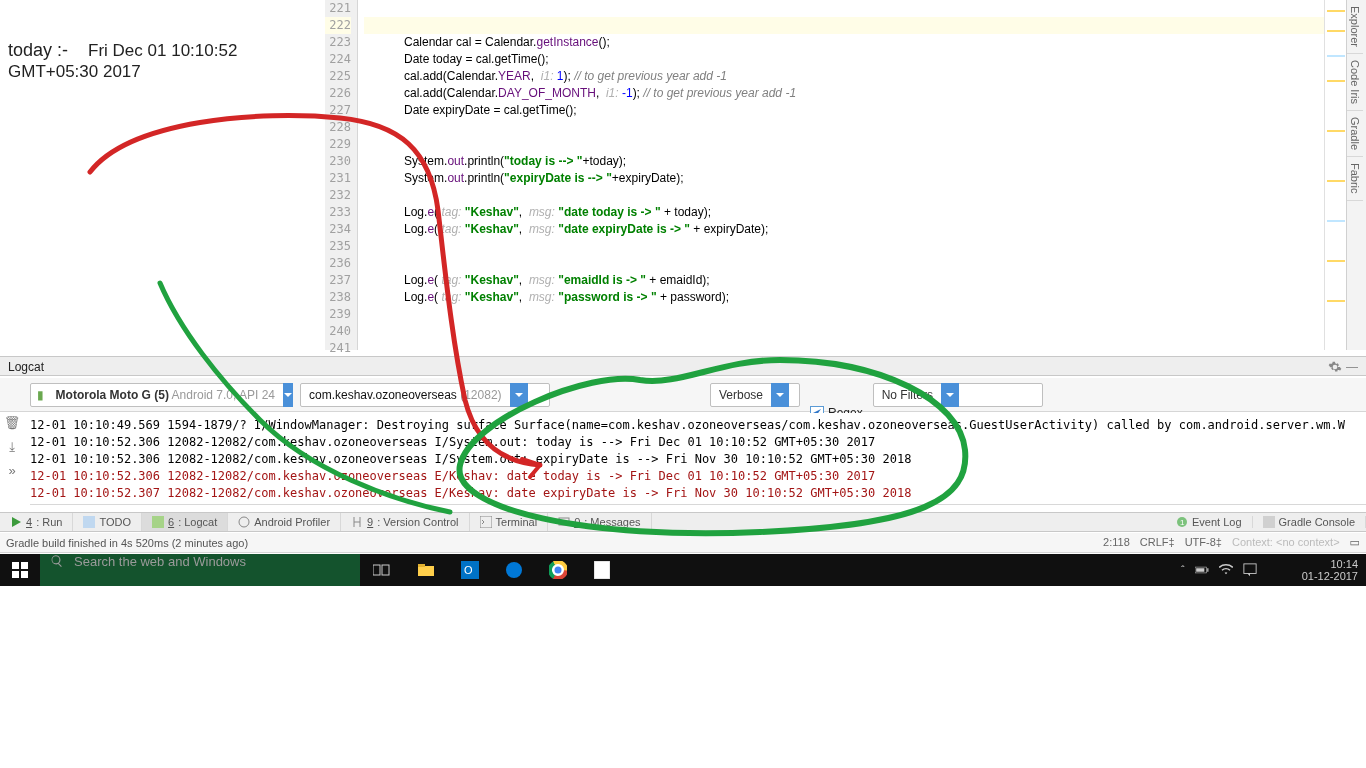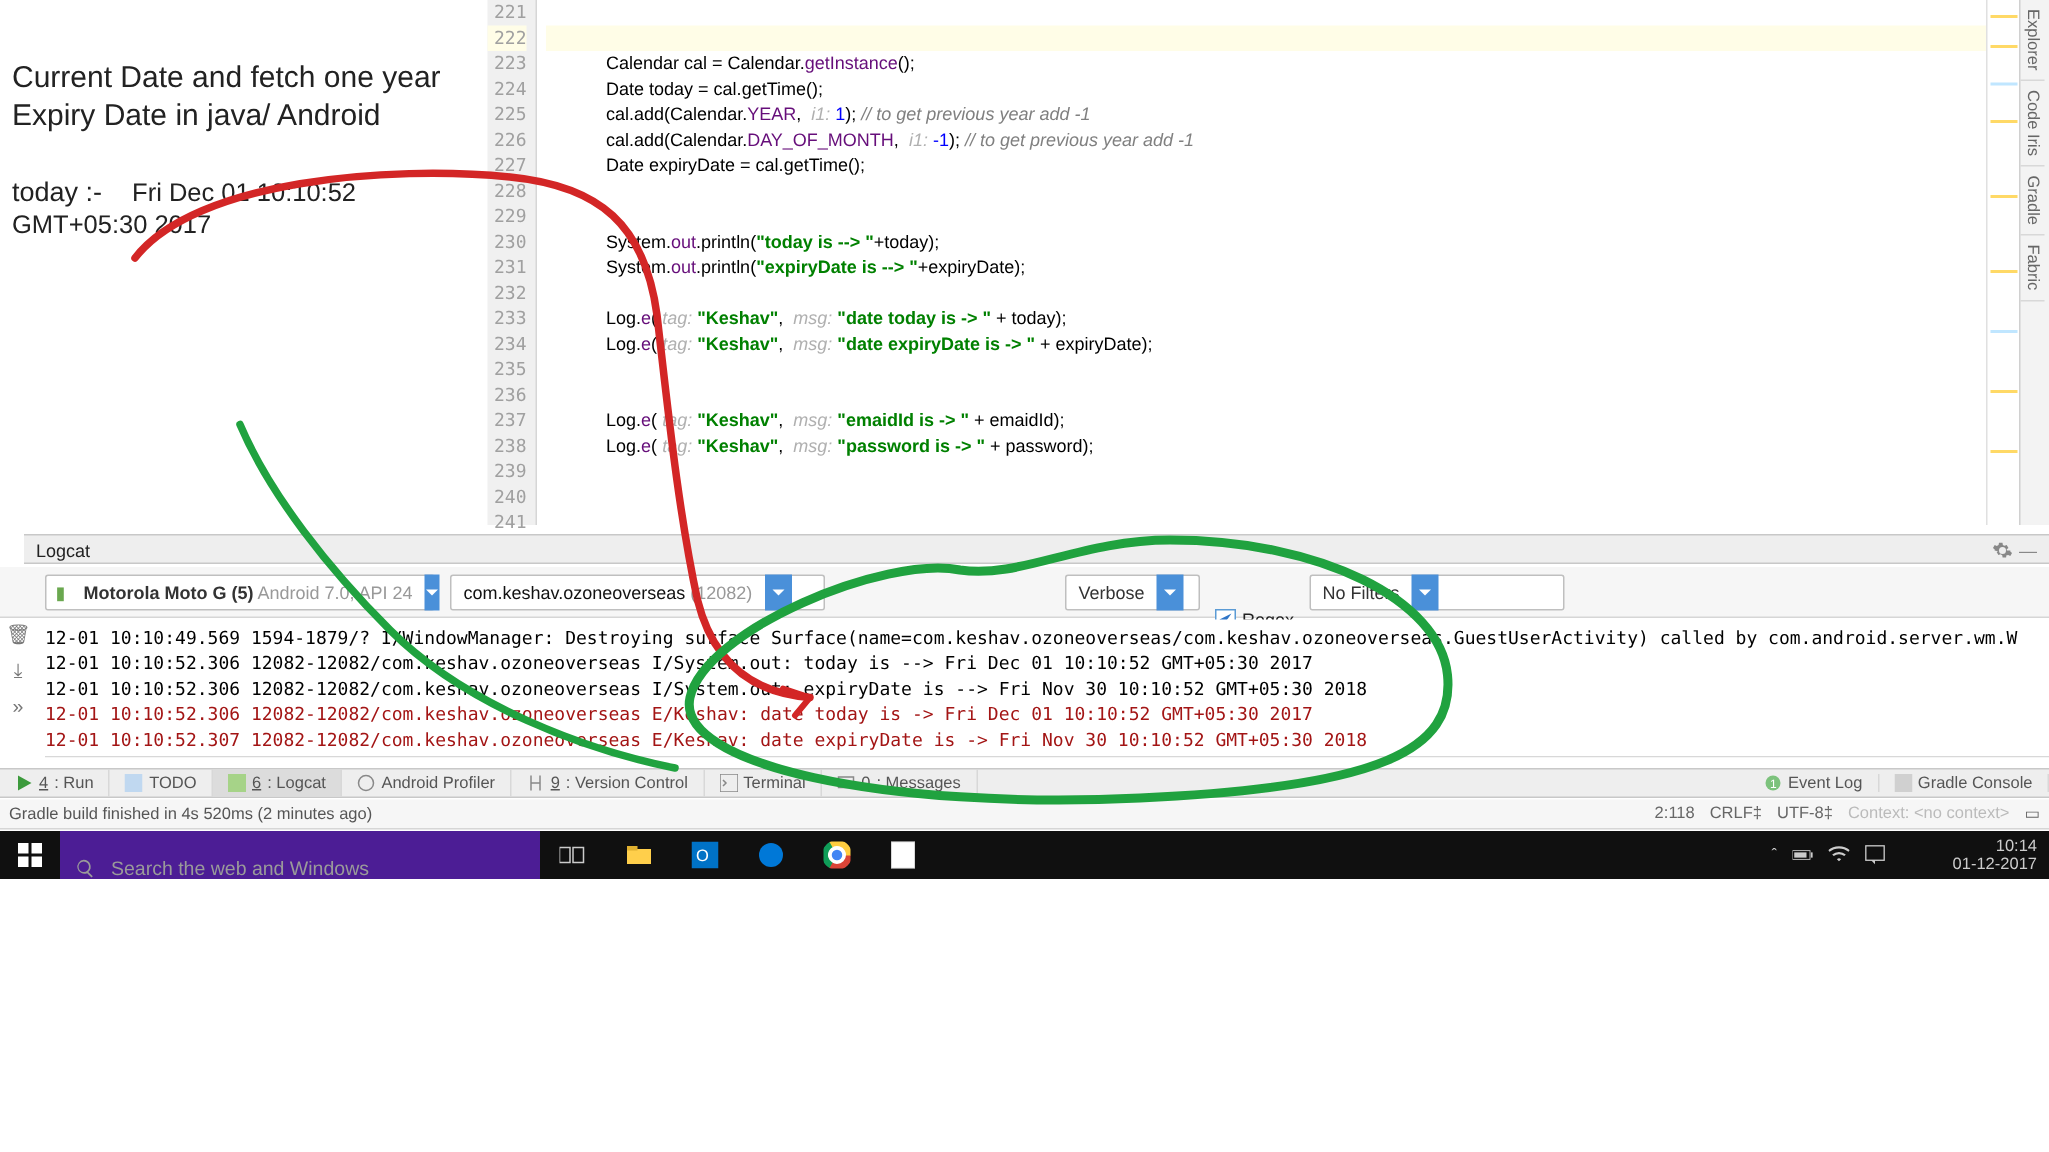--- a/index.html
+++ b/index.html
@@ -29,21 +29,21 @@
 
   
   .right-tools { position: absolute; right: 0; top: 0; width: 20px; height: 350px; border-left: 1px solid #d0d0d0; background: #f3f3f3; }
   .rt-item { writing-mode: vertical-rl; font-size: 11px; color: #666; text-align: center; padding: 6px 2px; border-bottom: 1px solid #d8d8d8; }
 
   
   .minimap { position: absolute; right: 20px; top: 0; width: 22px; height: 350px; background: #fff; border-left: 1px solid #e0e0e0; }
   .mm-mark { position: absolute; left: 2px; width: 18px; height: 2px; }
 
   
-  .logcat-tab { position: absolute; left: 16px; top: 356px; right: 0; height: 20px; background: #eeeeee; border-top: 1px solid #c8c8c8; border-bottom: 1px solid #c8c8c8; padding-left: 8px; font-size: 12px; line-height: 20px; color: #222; display: flex; justify-content: space-between; }
+  .logcat-tab { position: absolute; left: 0; top: 356px; right: 0; height: 20px; background: #eeeeee; border-top: 1px solid #c8c8c8; border-bottom: 1px solid #c8c8c8; padding-left: 8px; font-size: 12px; line-height: 20px; color: #222; display: flex; justify-content: space-between; }
   .logcat-tab-right { display:flex; gap:4px; padding-right:8px; }
   .gear { width:14px; height:14px; margin-top:3px; color:#888; }
 
   .logcat-toolbar { position: absolute; left: 0; top: 378px; right: 0; height: 34px; background: #f6f6f6; border-bottom: 1px solid #d6d6d6; display: flex; align-items: center; gap: 10px; padding: 0 30px 0 30px; }
   .combo { display:flex; align-items:center; height:24px; background:#fff; border:1px solid #bfbfbf; border-radius:2px; font-size:12px; }
   .combo .c-text { padding:0 8px; color:#333; white-space:nowrap; }
   .combo .c-text .dim { color:#999; }
   .combo .c-arrow { width:18px; height:24px; background:#4a90d9; display:flex; align-items:center; justify-content:center; }
   .combo .c-arrow svg { width:10px; height:10px; fill:#fff; }
   .device-combo { width: 260px; }
@@ -77,36 +77,35 @@
 
   
   .status-bar { position:absolute; left:0; top:533px; right:0; height:20px; background:#f6f6f6; border-bottom:1px solid #d6d6d6; display:flex; align-items:center; font-size:11px; color:#555; padding:0 6px; }
   .status-right { margin-left:auto; display:flex; gap:10px; color:#666; }
   .status-right .ctx { color:#bbb; }
 
   
   .taskbar { position:absolute; left:0; top:554px; right:0; height:32px; background:#101010; display:flex; align-items:center; color:#ccc; font-size:13px; }
   .win-start { width:40px; height:32px; display:flex; align-items:center; justify-content:center; }
   .win-start svg { width:16px; height:16px; fill:#fff; }
-  .win-search { width:320px; height:32px; background:#4c1d95; display:flex; align-items:flex-end; padding-left:10px; gap:10px; color:#9a9a9a; }
+  .win-search { width:320px; height:32px; background:#14532d; display:flex; align-items:flex-start; padding-left:10px; gap:10px; color:#9a9a9a; }
   .win-icons { display:flex; height:32px; }
   .win-icons .ti { width:44px; display:flex; align-items:center; justify-content:center; }
   .tray { margin-left:auto; display:flex; align-items:center; gap:10px; padding-right:8px; color:#ccc; font-size:11px; }
   .tray .clock { text-align:right; line-height:1.1;margin-left:35px; }
   .tray svg { width:14px; height:14px; fill:#ccc; }
 
   
   .scribble { position:absolute; left:0; top:0; width:1347px; height:586px; pointer-events:none; }
 
 </style>
 </head>
 <body>
 
 <div class="anno">
-  <h2>Current Date and fetch one year Expiry Date in java/ Android</h2>
   <div class="anno-row">
     <span class="anno-label">today :-</span>&nbsp;&nbsp;&nbsp;
     <span class="anno-val">Fri Dec 01 10:10:52 GMT+05:30 2017</span>
   </div>
 </div>
 
 <div class="editor-wrap">
   <div class="gutter-area">
     <div class="marker-col"></div>
     <div class="lineno-col" id="lineno-col">

